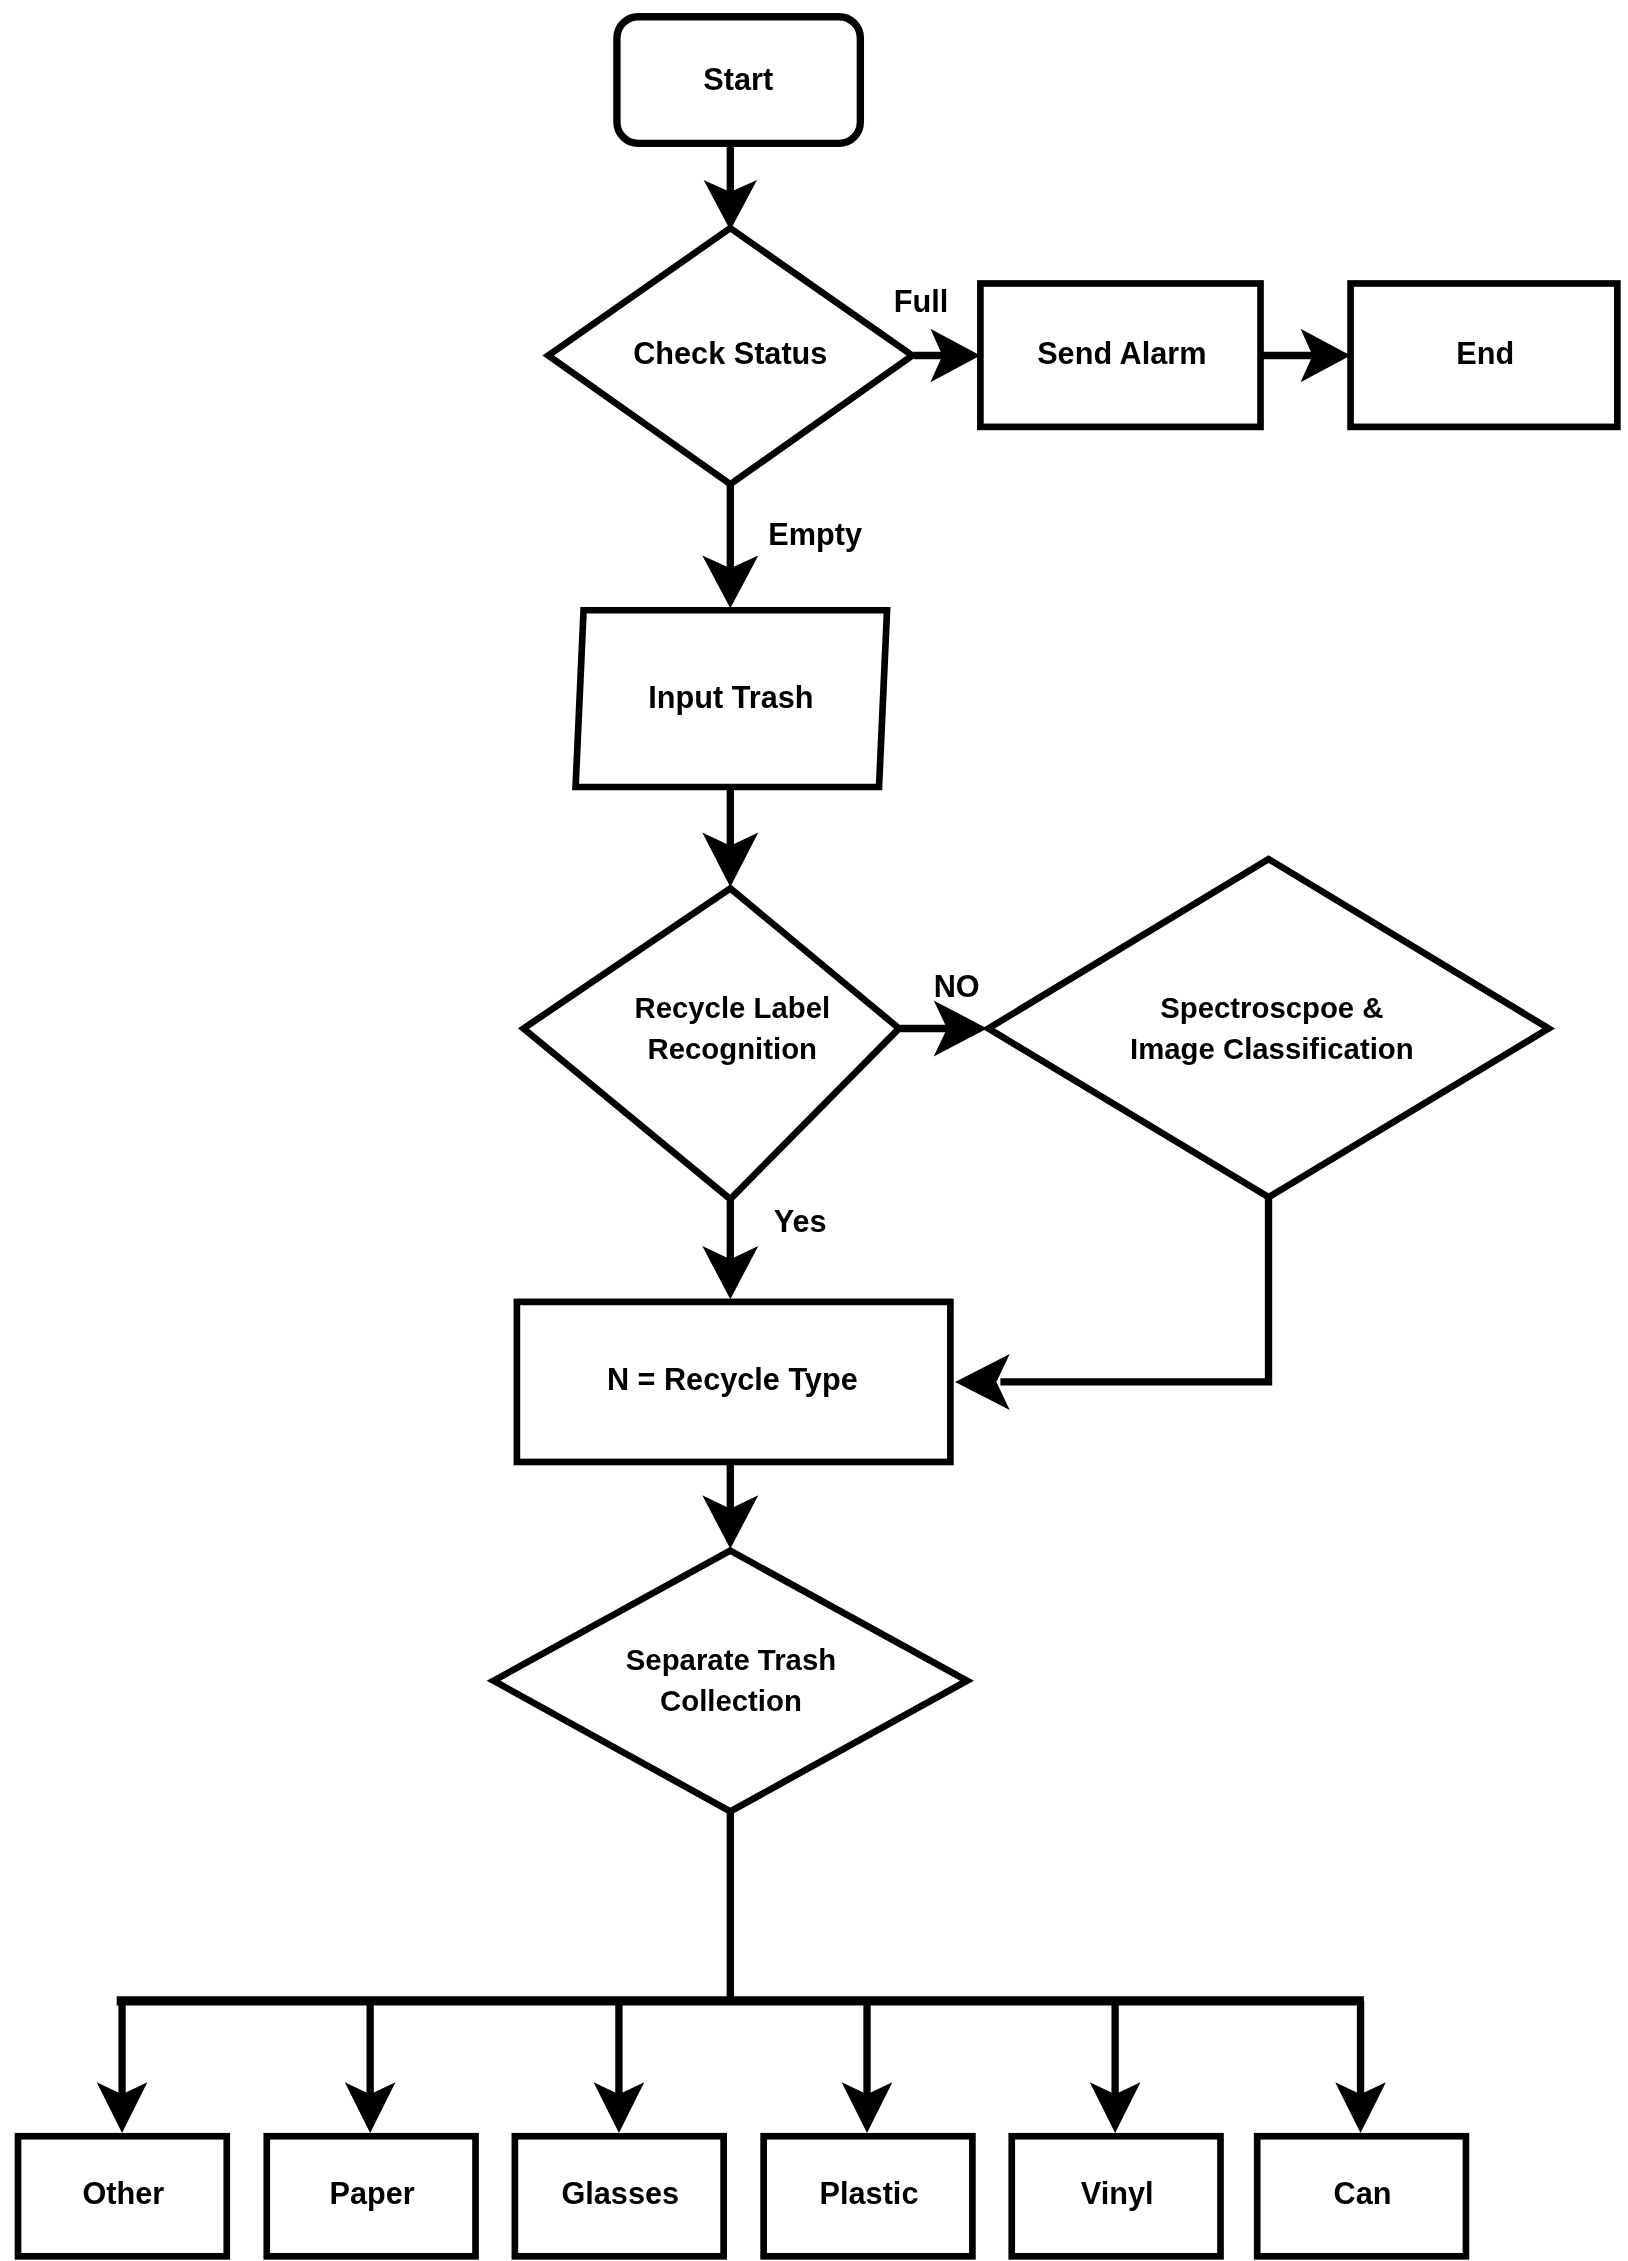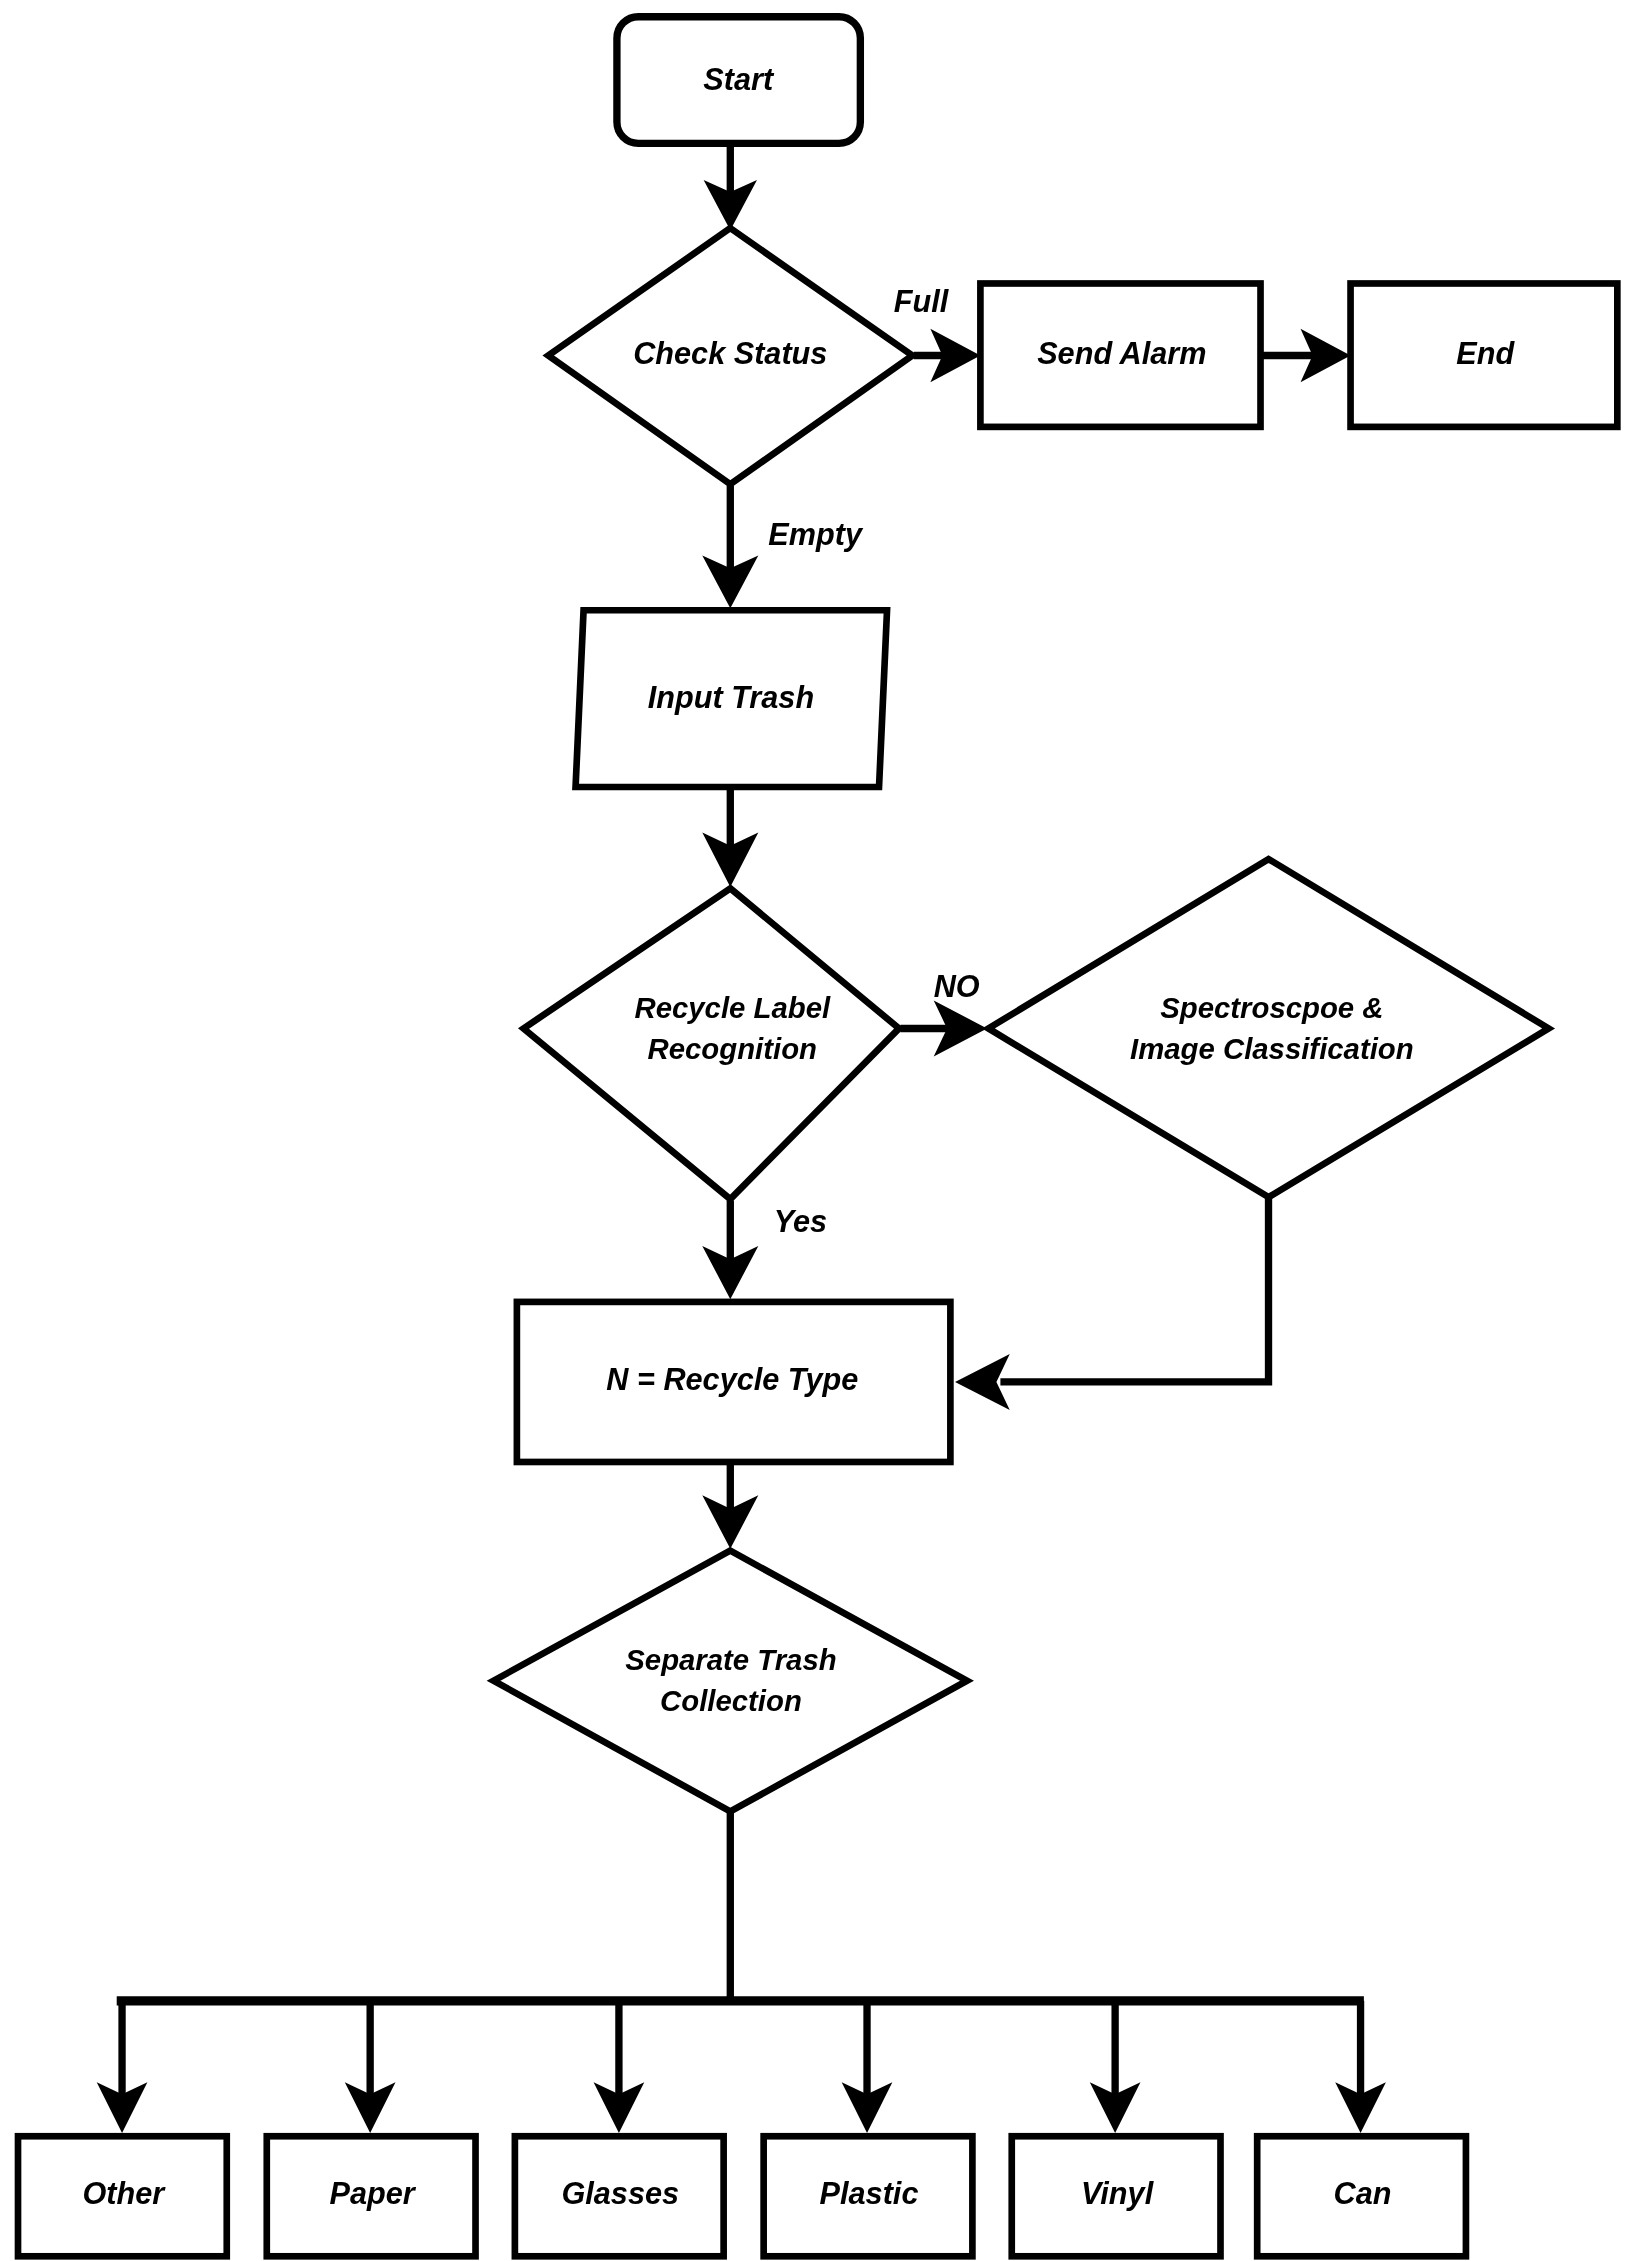--- a/index.html
+++ b/index.html
@@ -11,21 +11,20 @@
     width: 1628px;
     height: 2261px;
     font-family: "Liberation Sans", sans-serif;
     overflow: hidden;
   }
   #flow-root {
     position: relative;
     width: 1624px;
     height: 2261px;
     background: #ffffff;
-    font-style: italic;
   }
   svg#flow-svg {
     display: block;
     width: 1628px;
     height: 2261px;
   }
   .node-shape {
     fill: #ffffff;
     stroke: #000000;
     stroke-width: 10;

